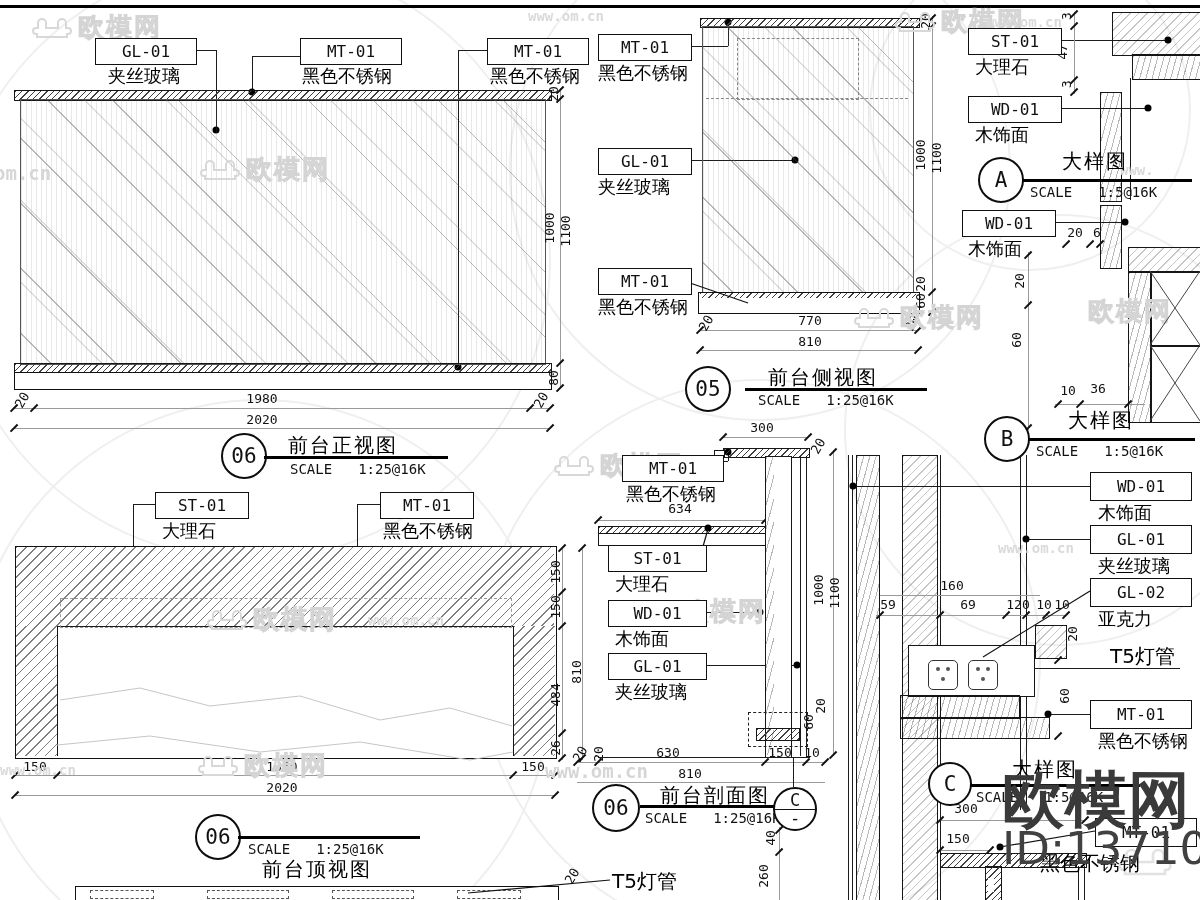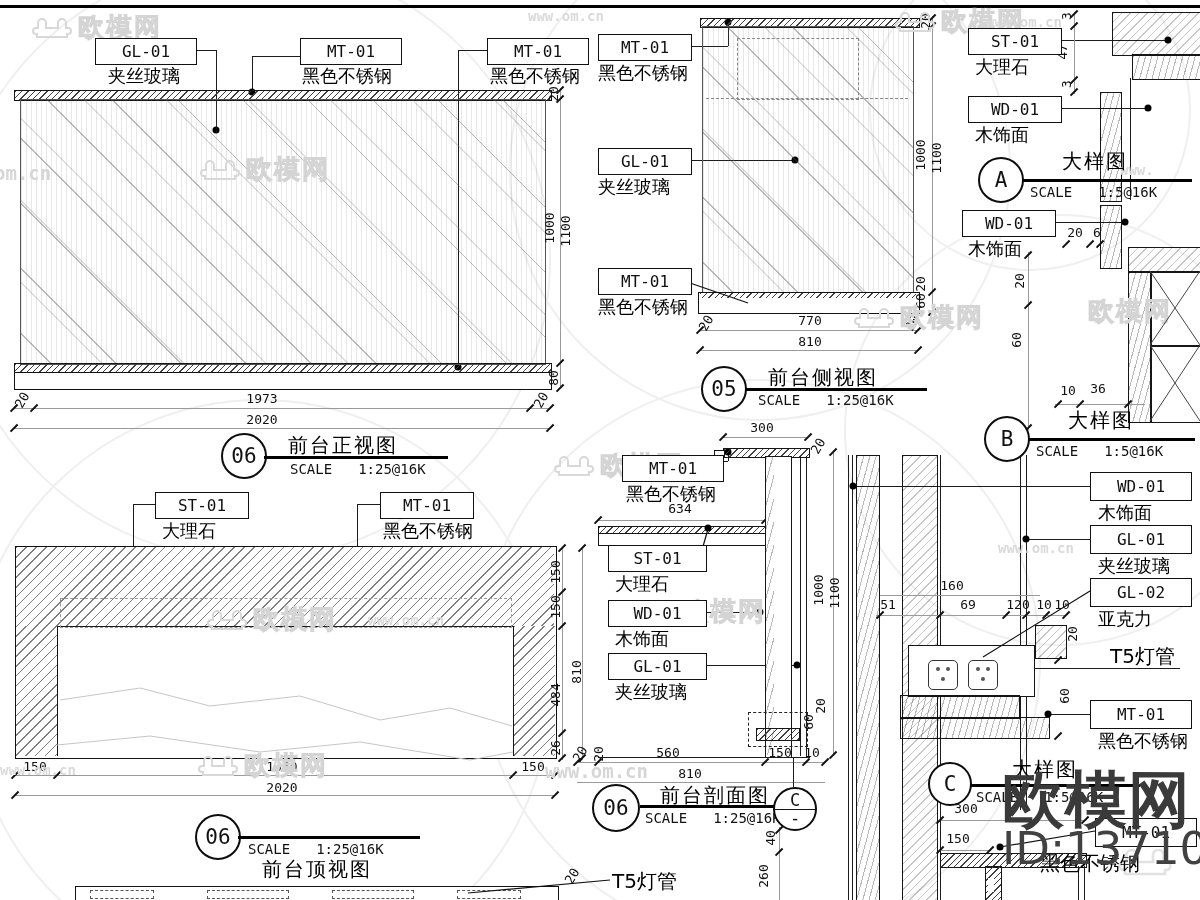--- a/index.html
+++ b/index.html
@@ -108,21 +108,21 @@
     <div class="dim vdim" style="left:549px;top:228px;">1000</div>
     <div class="dim vdim" style="left:565px;top:231px;">1100</div>
     <div class="dim vdim" style="left:553px;top:378px;">80</div>
     <div class="tk" style="left:560px;top:90px;"></div>
       <div class="tk" style="left:560px;top:99px;"></div>
     <div class="tk" style="left:560px;top:363px;"></div>
       <div class="tk" style="left:560px;top:388px;"></div>
 
     <div class="hl lt" style="left:14px;top:408px;width:536px;"></div>
     <div class="dim sdim" style="left:22px;top:400px;">20</div>
-    <div class="dim" style="left:262px;top:398px;">1973</div>
+    <div class="dim" style="left:262px;top:398px;">1980</div>
     <div class="dim sdim" style="left:541px;top:400px;">20</div>
     <div class="tk" style="left:14px;top:408px;"></div>
       <div class="tk" style="left:34px;top:408px;"></div>
     <div class="tk" style="left:530px;top:408px;"></div>
       <div class="tk" style="left:550px;top:408px;"></div>
     <div class="hl lt" style="left:14px;top:428px;width:536px;"></div>
     <div class="dim" style="left:262px;top:419px;">2020</div>
     <div class="tk" style="left:14px;top:428px;"></div>
       <div class="tk" style="left:550px;top:428px;"></div>
 
@@ -181,21 +181,21 @@
     <div class="dim sdim" style="left:706px;top:323px;">20</div>
     <div class="dim" style="left:810px;top:320px;">770</div>
     <div class="dim sdim" style="left:912px;top:323px;">20</div>
     <div class="hl lt" style="left:700px;top:350px;width:218px;"></div>
     <div class="dim" style="left:810px;top:341px;">810</div>
     <div class="tk" style="left:700px;top:330px;"></div>
       <div class="tk" style="left:918px;top:330px;"></div>
     <div class="tk" style="left:700px;top:350px;"></div>
       <div class="tk" style="left:918px;top:350px;"></div>
 
-    <div class="tcirc" style="left:701px;top:366px;width:42px;height:42px;">
+    <div class="tcirc" style="left:685px;top:366px;width:42px;height:42px;">
         <span>05</span>
       </div>
     <div class="ttitle" style="left:768px;top:364px;">前台侧视图</div>
     <div class="tline" style="left:745px;top:388px;width:182px;"></div>
     <div class="tscale" style="left:758px;top:392px;">
       <span>SCALE</span>
         <span>1:25@16K</span>
     </div>
   </div>
 
@@ -405,21 +405,21 @@
     <div class="vl lt" style="left:833px;top:450px;height:306px;"></div>
     <div class="dim vdim" style="left:818px;top:590px;">1000</div>
     <div class="dim vdim" style="left:834px;top:593px;">1100</div>
     <div class="dim vdim" style="left:820px;top:706px;">20</div>
     <div class="dim vdim" style="left:808px;top:722px;">60</div>
     <div class="tk" style="left:833px;top:452px;"></div>
       <div class="tk" style="left:833px;top:755px;"></div>
 
     <div class="hl lt" style="left:577px;top:762px;width:248px;"></div>
     <div class="dim sdim" style="left:580px;top:754px;">20</div>
-    <div class="dim" style="left:668px;top:752px;">560</div>
+    <div class="dim" style="left:668px;top:752px;">630</div>
     <div class="dim" style="left:780px;top:752px;">150</div>
     <div class="dim" style="left:812px;top:752px;">10</div>
     <div class="hl lt" style="left:577px;top:782px;width:248px;"></div>
     <div class="dim" style="left:690px;top:773px;">810</div>
     <div class="tk" style="left:577px;top:762px;"></div>
       <div class="tk" style="left:598px;top:762px;"></div>
     <div class="tk" style="left:765px;top:762px;"></div>
       <div class="tk" style="left:806px;top:762px;"></div>
     <div class="tk" style="left:825px;top:762px;"></div>
 
@@ -491,21 +491,21 @@
     <div class="lbox" style="left:1090px;top:700px;width:100px;height:27px;">
         <span>MT-01</span>
       </div>
     <div class="ldesc" style="left:1098px;top:729px;">黑色不锈钢</div>
     <div class="hl" style="left:1048px;top:714px;width:42px;"></div>
     <div class="dt" style="left:1048px;top:714px;"></div>
 
     <div class="hl lt" style="left:880px;top:595px;width:160px;"></div>
     <div class="dim" style="left:952px;top:585px;">160</div>
     <div class="hl lt" style="left:876px;top:615px;width:190px;"></div>
-    <div class="dim" style="left:888px;top:604px;">51</div>
+    <div class="dim" style="left:888px;top:604px;">59</div>
     <div class="dim" style="left:968px;top:604px;">69</div>
     <div class="dim" style="left:1018px;top:604px;">120</div>
     <div class="dim" style="left:1044px;top:604px;">10</div>
     <div class="dim" style="left:1062px;top:604px;">10</div>
     <div class="tk" style="left:880px;top:615px;"></div>
       <div class="tk" style="left:940px;top:615px;"></div>
     <div class="tk" style="left:1006px;top:615px;"></div>
       <div class="tk" style="left:1026px;top:615px;"></div>
     <div class="tk" style="left:1046px;top:615px;"></div>
       <div class="tk" style="left:1066px;top:615px;"></div>

